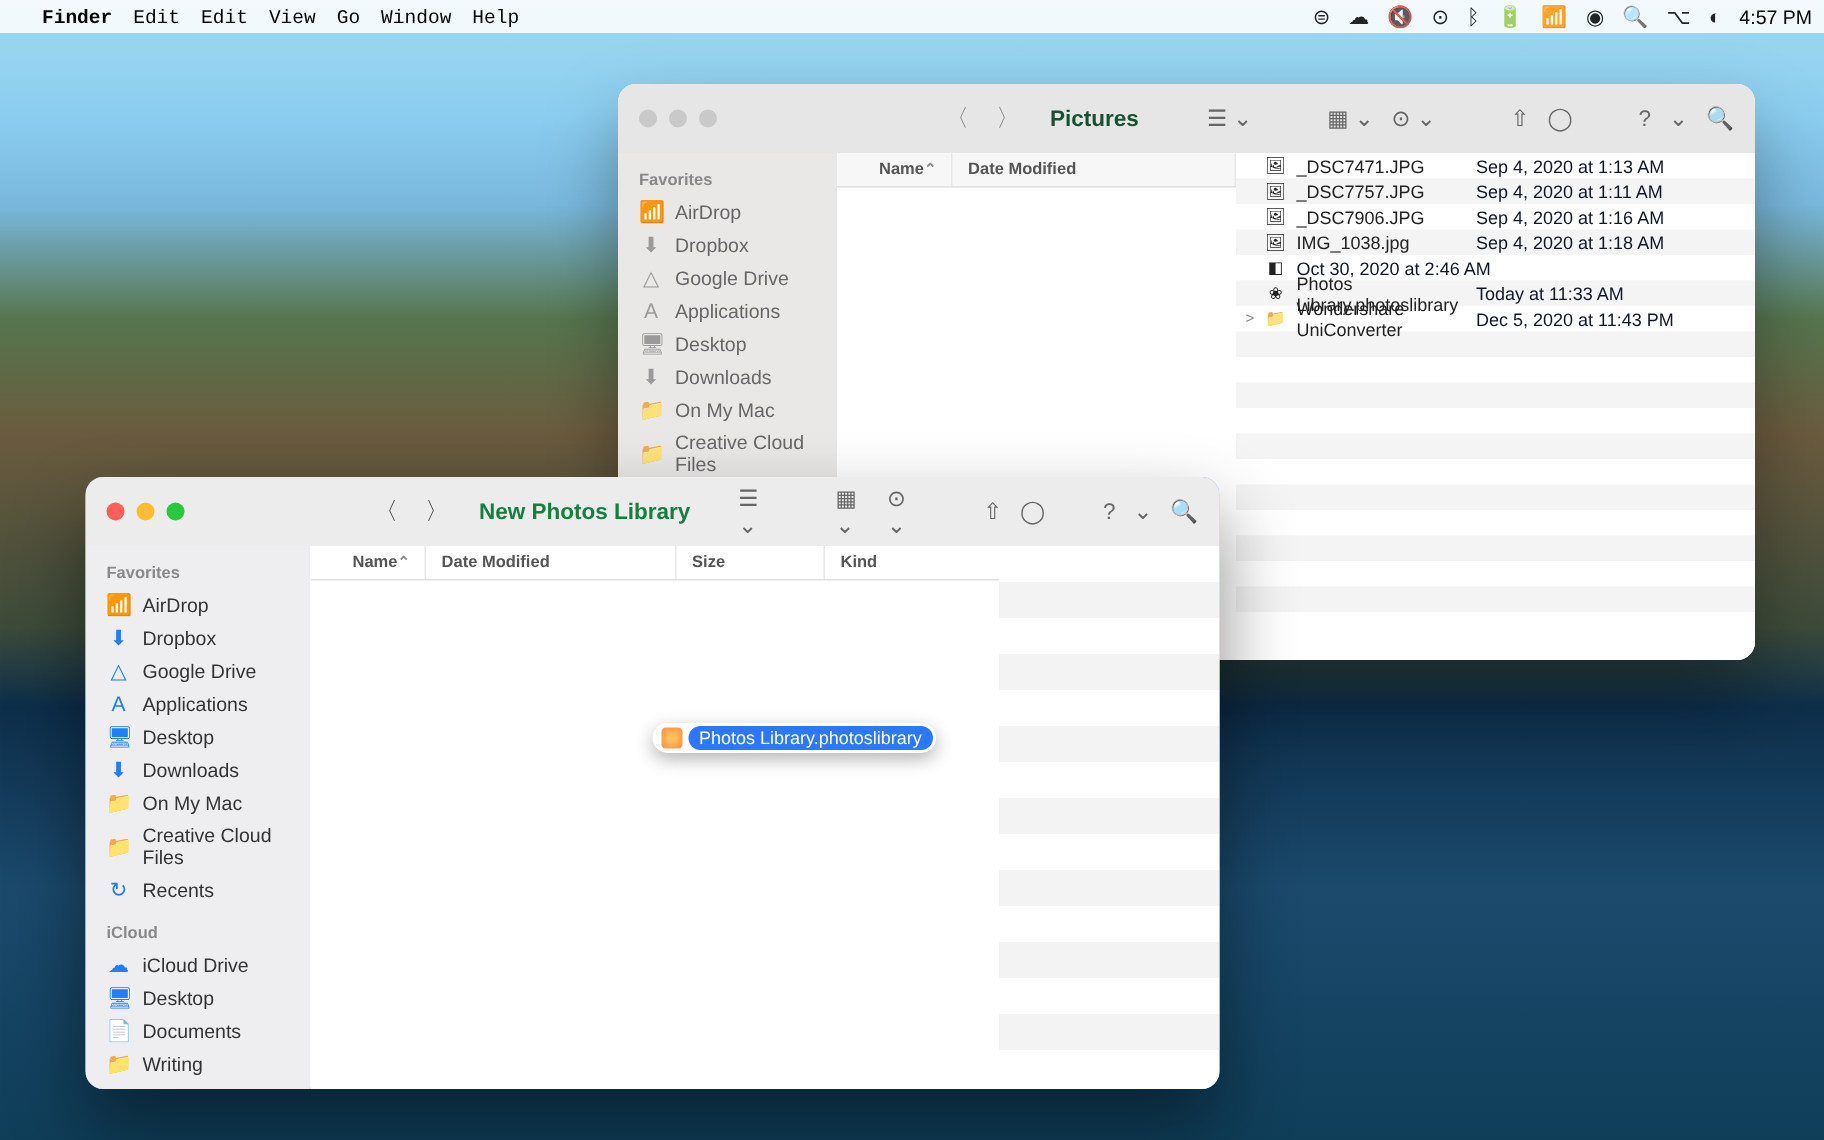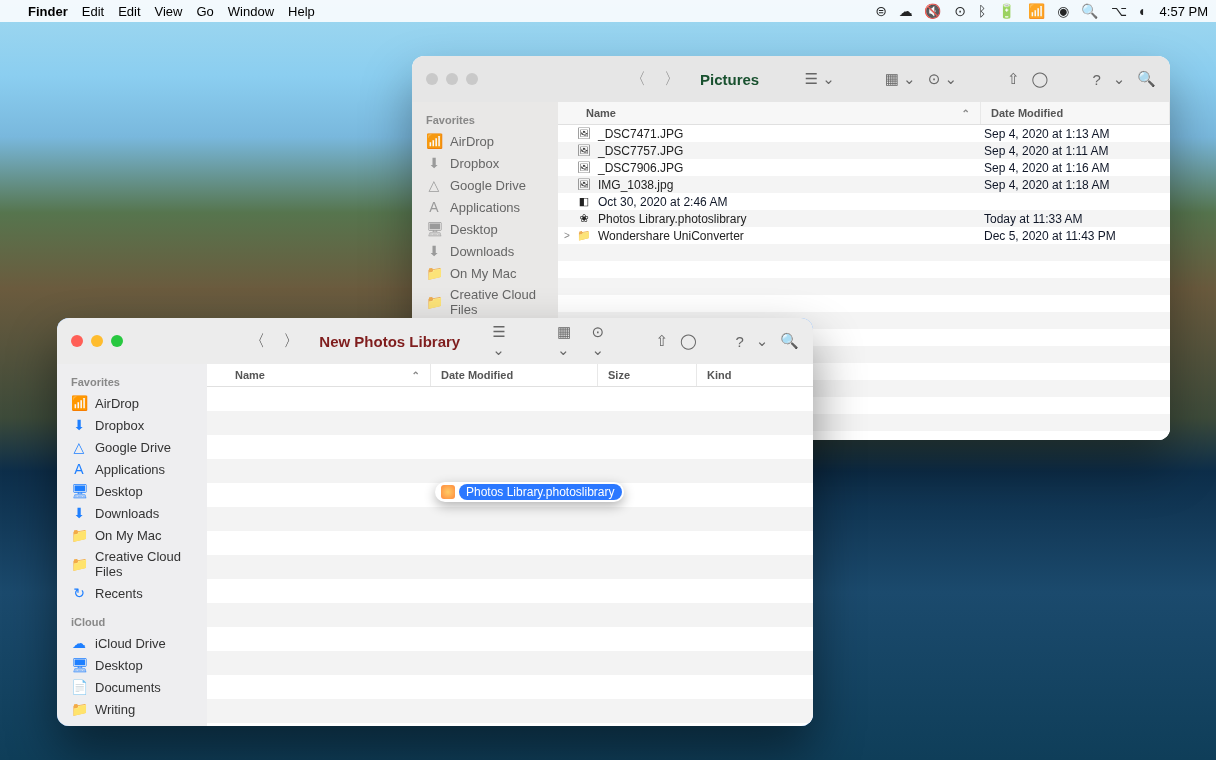--- a/index.html
+++ b/index.html
@@ -1,18 +1,18 @@
 <!DOCTYPE html>
 <html><head>
 <meta charset="utf-8">
 <style>
 html,body{margin:0;padding:0;width:1216px;height:760px;overflow:hidden;font-family:-apple-system,"Helvetica Neue",Arial,sans-serif;font-size:13px;color:#222;}
 .desktop{position:relative;width:1216px;height:760px;background:linear-gradient(to bottom,#a0d8ef 0%,#8bcef0 10%,#79b8dd 18%,#56754e 28%,#6b5b3e 38%,#3d4b3a 55%,#0d2e4a 62%,#1b4a6d 78%,#0f3e59 100%);}
 .menubar{position:absolute;top:0;left:0;right:0;height:22px;background:rgba(250,252,254,.92);display:flex;align-items:center;padding:0 8px;font-size:13px;color:#000;}
-.menubar .left{display:flex;align-items:center;gap:14px;}
+.menubar .left{display:flex;align-items:center;gap:14px;font-family:Liberation Mono, monospace;}
 .menubar .right{margin-left:auto;display:flex;align-items:center;gap:12px;}
 .menubar .app{font-weight:600}
 .menubar .apple{font-size:15px;margin-right:6px}
 .menubar .ic{font-size:14px;opacity:.85}
 .window{position:absolute;background:#fff;border-radius:12px;box-shadow:0 25px 50px rgba(0,0,0,.35);overflow:hidden;}
 .window.back{left:412px;top:56px;width:758px;height:384px;filter:saturate(.9);}
 .window.front{left:57px;top:318px;width:756px;height:408px;box-shadow:0 0 0 1px #4f9cff inset,0 25px 50px rgba(0,0,0,.45);}
 .toolbar{height:46px;display:flex;align-items:center;background:#ececec;gap:12px;padding:0 14px;}
 .window.back .toolbar{background:#e6e6e6;}
 .traffic{display:flex;gap:8px;margin-right:8px}
@@ -24,21 +24,21 @@
 .window.back .title{color:#14532d}
 .tbtn{color:#666;font-size:15px}
 .spacer{flex:1}
 .body{display:flex;height:calc(100% - 46px);}
 .sidebar{width:146px;background:#f2f0ee;padding:8px 0;font-size:13px;color:#333;overflow:hidden}
 .window.back .sidebar{background:#e9e8e7;color:#666}
 .sidehdr{font-size:11px;color:#888;padding:4px 14px;font-weight:700}
 .sideitem{display:flex;align-items:center;gap:8px;padding:3px 14px;cursor:default}
 .sideitem .si{width:16px;text-align:center;color:#1e7fff;font-size:14px}
 .window.back .sideitem .si{color:#9a9a9a}
-.main{flex:1;background:#fff;display:flex;flex-direction:column}
+.main{flex:1;background:#fff;display:flex;flex-direction:row}
 .cols{display:flex;height:22px;border-bottom:1px solid #e0e0e0;font-size:11px;color:#555;align-items:center;font-weight:600;background:#fff}
 .cols .c{padding:0 10px;border-right:1px solid #e8e8e8;height:100%;display:flex;align-items:center}
 .rows{flex:1;overflow:auto}
 .row{display:flex;align-items:center;height:17px;font-size:12px;padding:0 6px}
 .row:nth-child(odd){background:#fff}
 .row:nth-child(even){background:#f4f4f4}
 .row .fi{width:16px;text-align:center;font-size:11px;margin-right:6px}
 .row .nm{flex:1}
 .row .dt{width:180px;color:#0f172a;font-size:12px}
 .window.back .cols{background:#f7f7f7}
@@ -222,21 +222,21 @@
       <div class="traffic">
         <div class="tl red"></div>
         <div class="tl yel"></div>
         <div class="tl grn"></div>
       </div>
       <div style="width:130px"></div>
       <div class="nav" style="color:#4a4a4a">
         <span>〈</span>
         <span>〉</span>
       </div>
-      <div class="title" style="color:#7f1d1d">New Photos Library</div>
+      <div class="title" style="color:#15803d">New Photos Library</div>
       <div class="spacer"></div>
       <span class="tbtn">☰ ⌄</span>
       <span style="width:26px"></span>
       <span class="tbtn">▦ ⌄</span>
       <span class="tbtn">⊙ ⌄</span>
       <span style="width:26px"></span>
       <span class="tbtn">⇧</span>
       <span class="tbtn">◯</span>
       <span style="width:20px"></span>
       <span class="tbtn">?</span>

